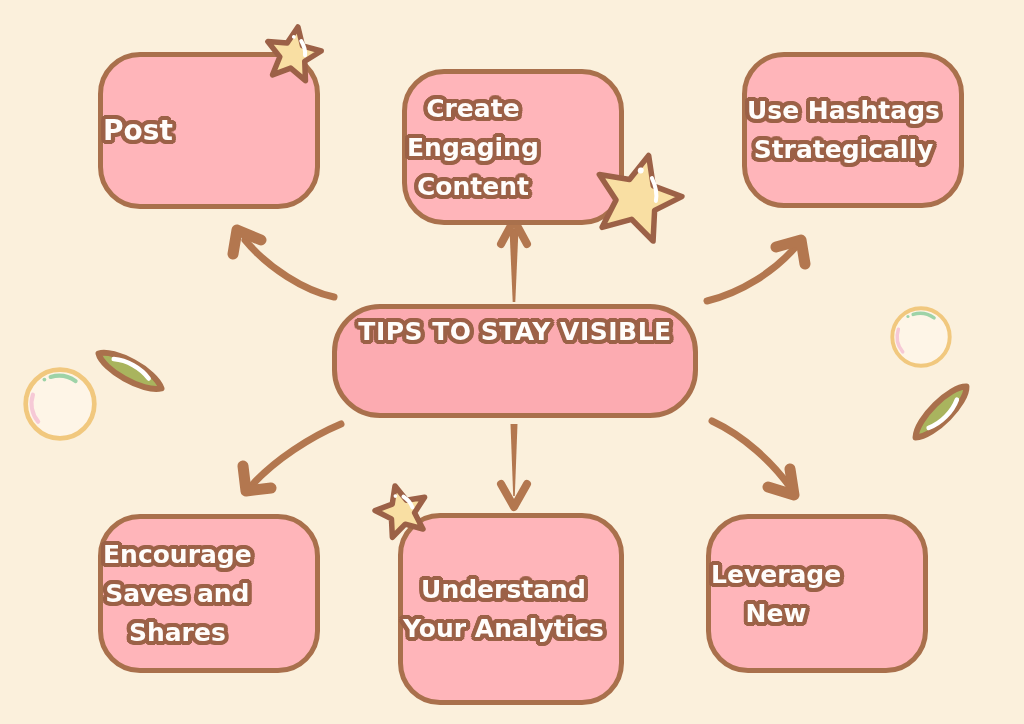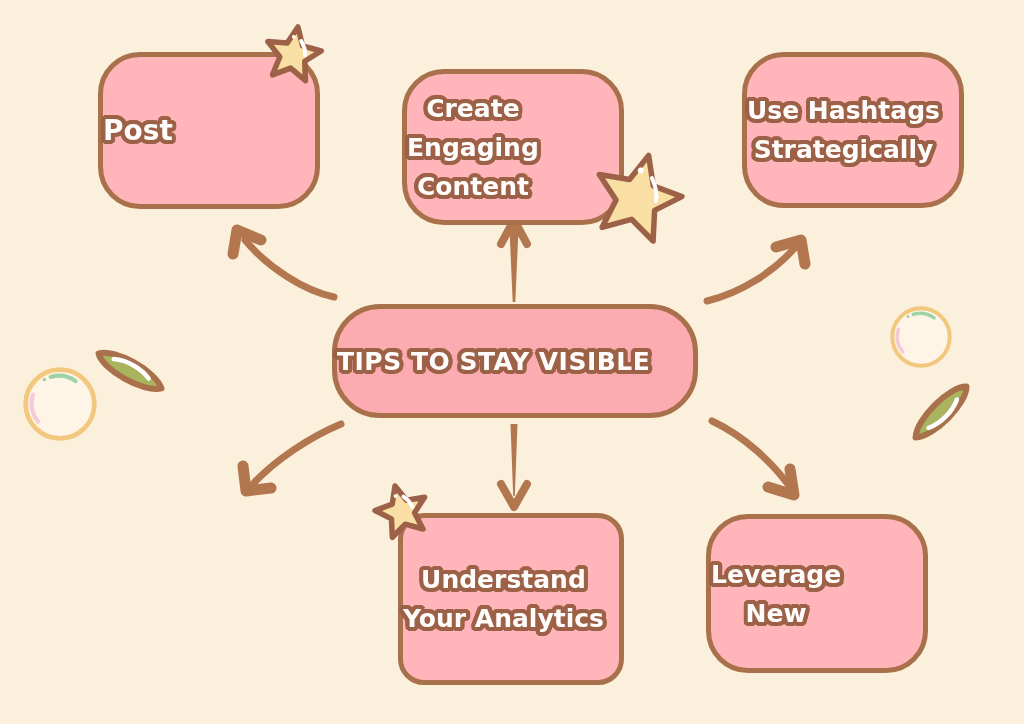--- a/index.html
+++ b/index.html
@@ -19,21 +19,21 @@
     border:5px solid var(--border-brown, #A9704C);
     border-radius:42px;
     display:flex; flex-direction:column; align-items:flex-start; justify-content:center;
   }
   .center-box {
     position:absolute; box-sizing:border-box; z-index:1;
     left:332px; top:304px; width:366px; height:114px;
     background: var(--center-fill, #FCABB1);
     border:5px solid var(--border-brown, #A9704C);
     border-radius:48px;
-    display:flex; flex-direction:row; align-items:center; justify-content:flex-start;
+    display:flex; flex-direction:column; align-items:center; justify-content:flex-start;
   }
   .bubble-text {
     color:#FFFDFB; font-weight:bold; text-align:center; white-space:nowrap;
     text-shadow:
       4.2px 0 0 var(--outline-brown,#9C6147), 3.9px 1.6px 0 var(--outline-brown,#9C6147),
       3px 3px 0 var(--outline-brown,#9C6147), 1.6px 3.9px 0 var(--outline-brown,#9C6147),
       0 4.2px 0 var(--outline-brown,#9C6147), -1.6px 3.9px 0 var(--outline-brown,#9C6147),
       -3px 3px 0 var(--outline-brown,#9C6147), -3.9px 1.6px 0 var(--outline-brown,#9C6147),
       -4.2px 0 0 var(--outline-brown,#9C6147), -3.9px -1.6px 0 var(--outline-brown,#9C6147),
       -3px -3px 0 var(--outline-brown,#9C6147), -1.6px -3.9px 0 var(--outline-brown,#9C6147),
@@ -132,22 +132,29 @@
     </div>
   </div>
 
   <div class="tip-box" style="left:706px; top:52px; width:222px; height:156px;margin-left:36px;">
     <div class="bubble-text tip-text">
       <span>Use Hashtags</span>
       <span>Strategically</span>
     </div>
   </div>
 
+  <div class="tip-box" style="left:98px; top:514px; width:222px; height:159px;">
+    <div class="bubble-text tip-text">
+      <span>Encourage</span>
+      <span>Saves and</span>
+      <span>Shares</span>
+    </div>
+  </div>
 
-  <div class="tip-box" style="left:398px; top:513px; width:226px; height:172px;border-radius:26px;">
+  <div class="tip-box" style="left:398px; top:513px; width:226px; height:192px;">
     <div class="bubble-text tip-text">
       <span>Understand</span>
       <span>Your Analytics</span>
     </div>
   </div>
 
   <div class="tip-box" style="left:706px; top:514px; width:222px; height:159px;">
     <div class="bubble-text tip-text">
       <span>Leverage</span>
       <span>New</span>

